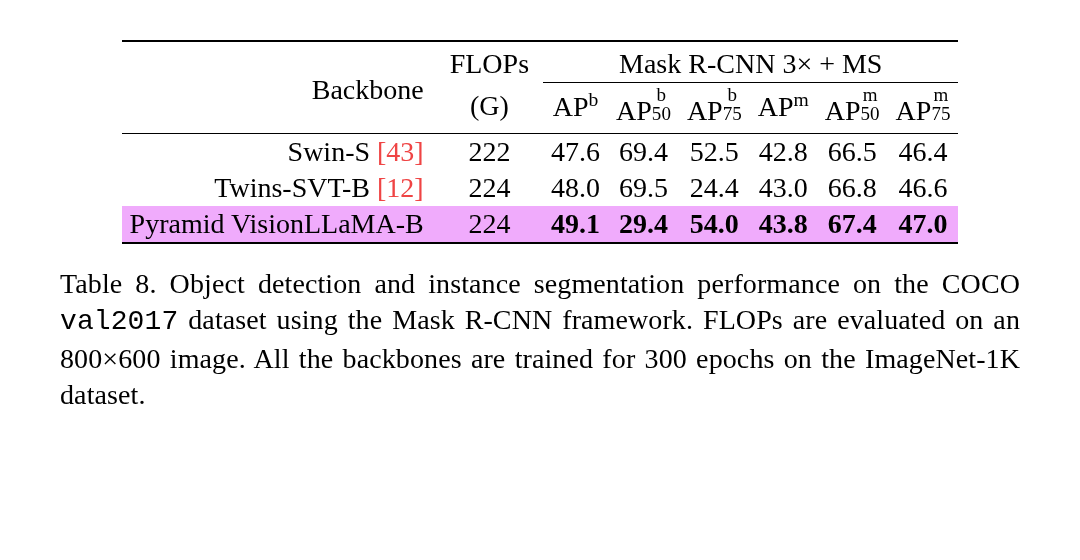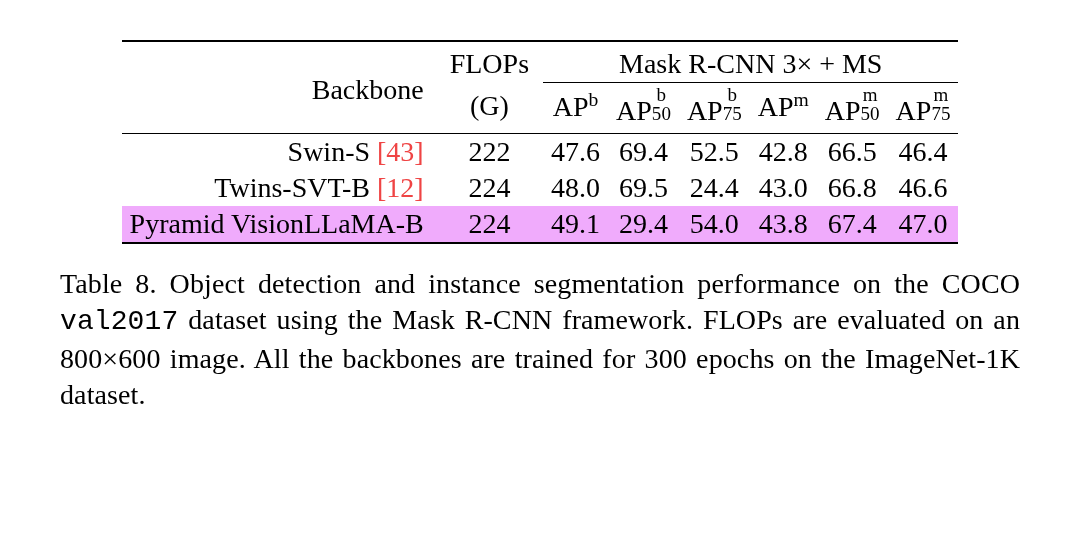--- a/index.html
+++ b/index.html
@@ -16,21 +16,21 @@
       text-align: center;
     }
     table td, table th { padding: 2px 8px; font-weight: normal; }
     .top-rule { border-top: 2.5px solid #000; }
     .mid-rule { border-top: 1.3px solid #000; }
     .bottom-rule { border-bottom: 2.5px solid #000; }
     .sub-rule { border-top: 1.3px solid #000; }
     .backbone-col { text-align: right; padding-right: 16px; }
     .flops-col { padding-right: 14px; padding-left: 10px; }
     .hl { background: #f0abfc; }
-    .bold td { font-weight: normal; }
+    .bold td { font-weight: bold; }
     .bold td.backbone-col { font-weight: normal; }
     .bold td.flops-col { font-weight: normal; }
     .cite { color: #ef4444; }
     sup { font-size: 0.7em; }
     .supsub { display: inline-block; position: relative; line-height: 1; }
     .supsub .sup { display: block; font-size: 0.68em; line-height: 1; }
     .supsub .sub { display: block; font-size: 0.68em; line-height: 1; }
     .header-row1 th { padding-top: 6px; padding-bottom: 2px; }
     .header-row2 th { padding-bottom: 6px; }
     .caption {

